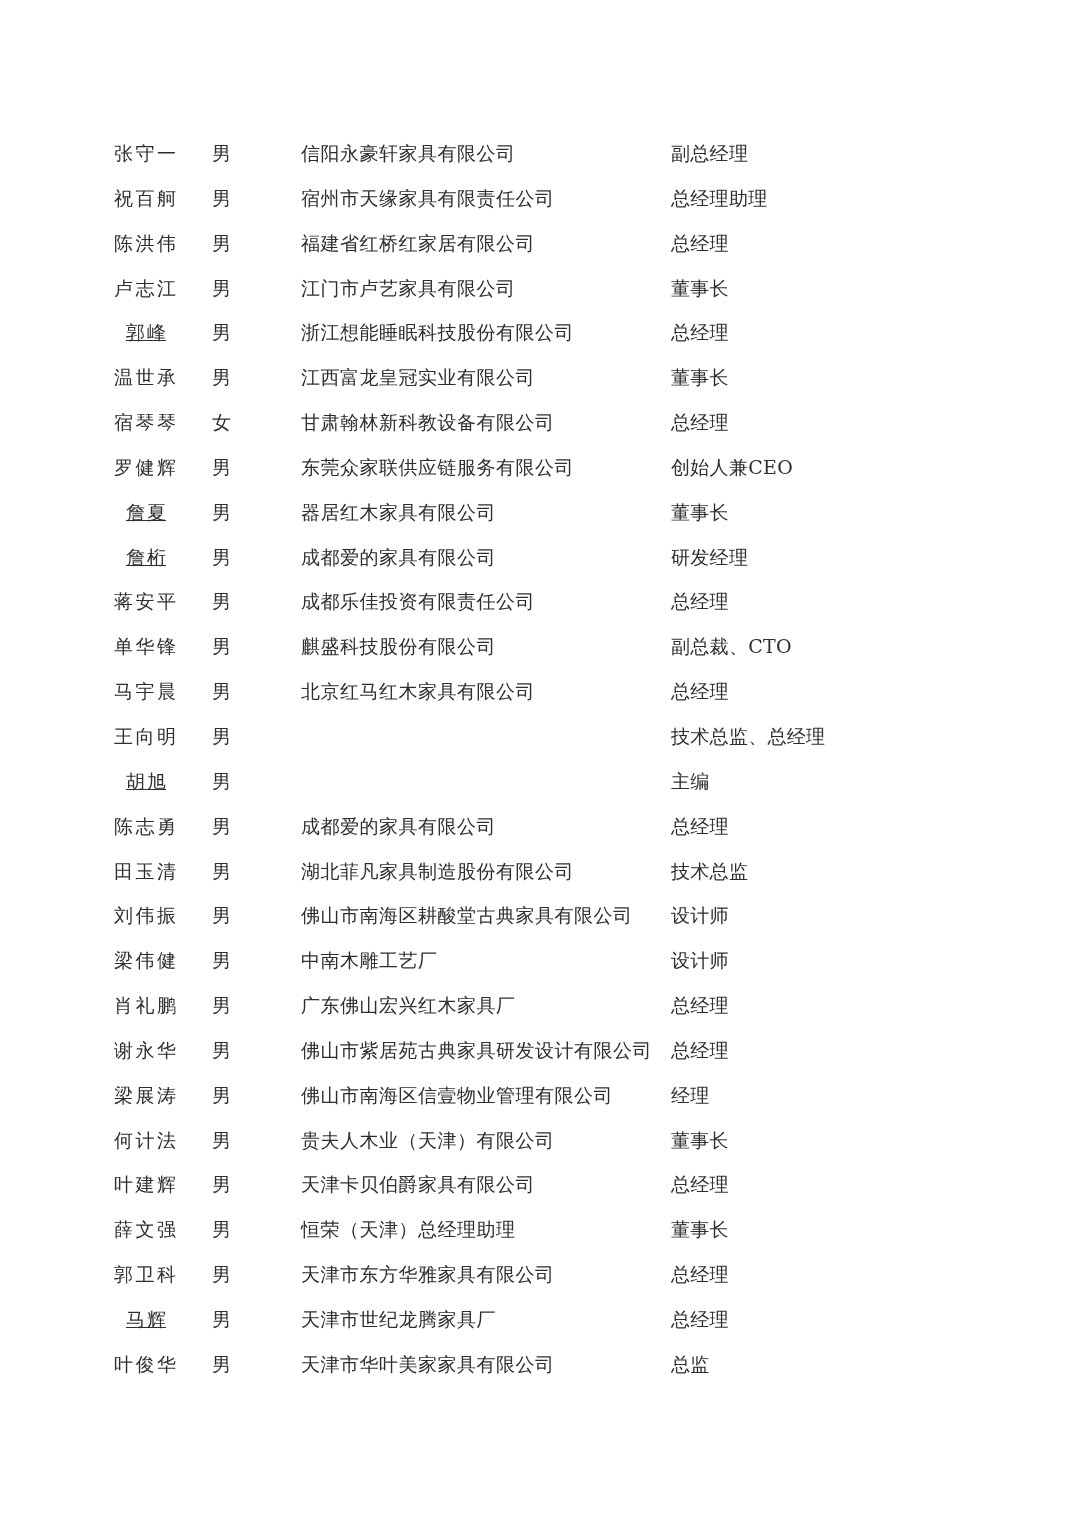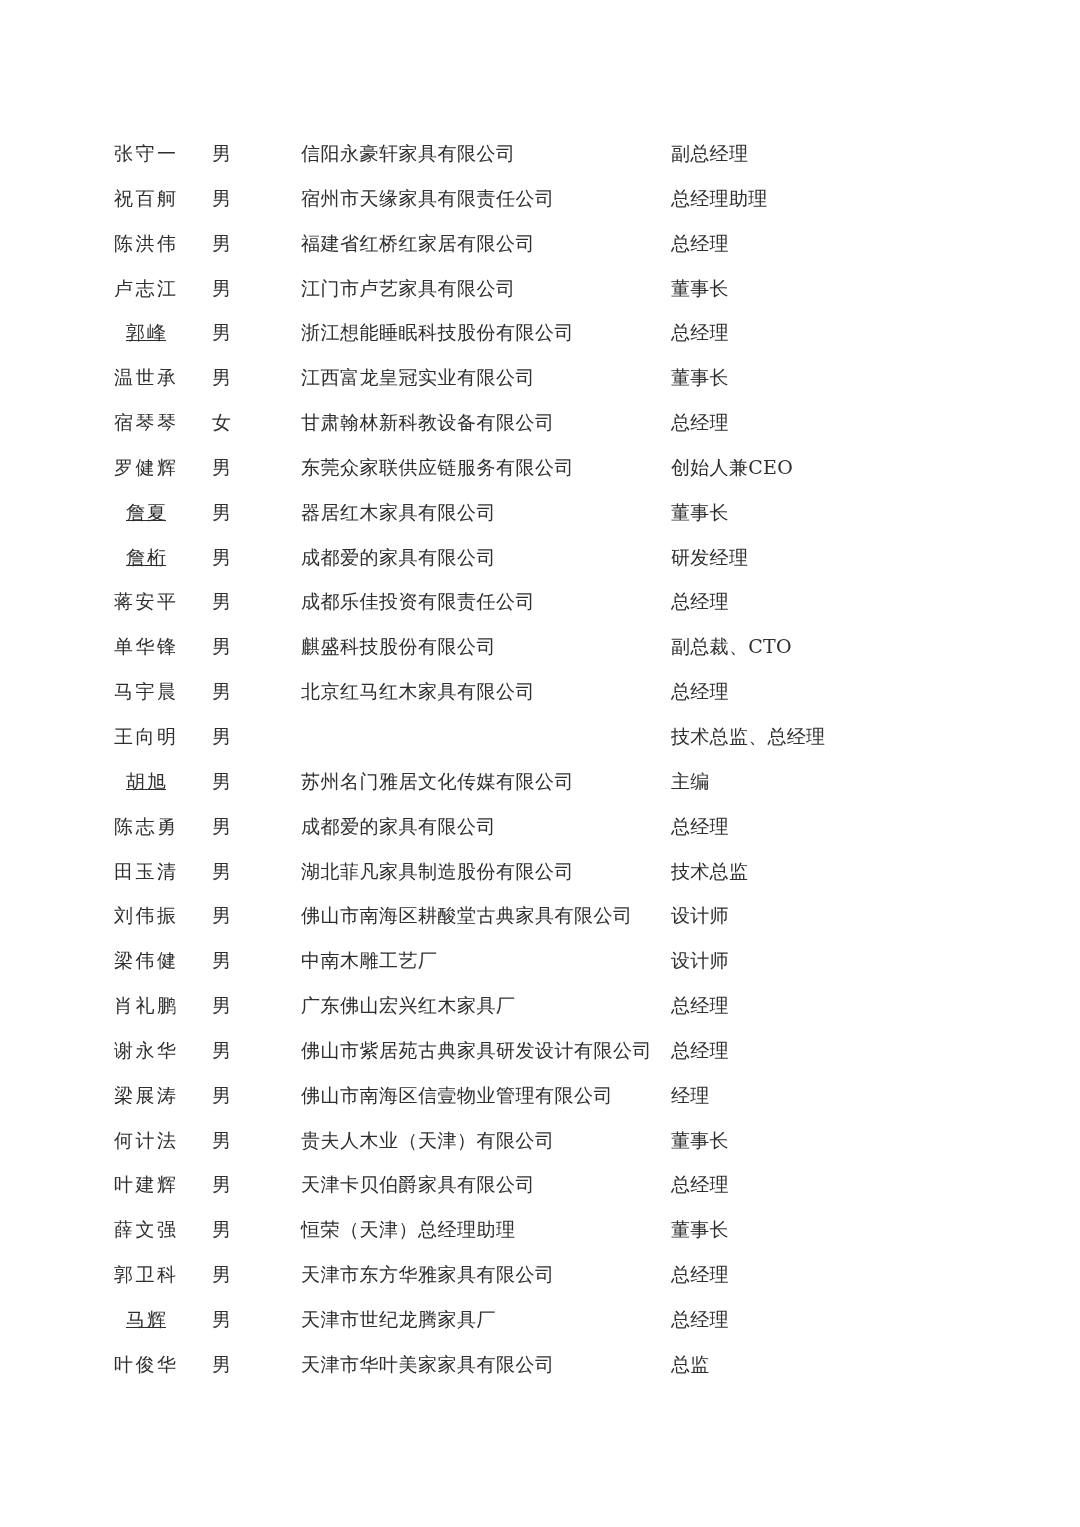--- a/index.html
+++ b/index.html
@@ -142,21 +142,20 @@
     <span class="cell c-title">总经理</span>
   </div>
       <div class="row">
     <span class="cell c-name">王向明</span>
     <span class="cell c-gender">男</span>
     <span class="cell c-title">技术总监、总经理</span>
   </div>
       <div class="row">
     <span class="cell c-name two">胡旭</span>
     <span class="cell c-gender">男</span>
-    <span class="cell c-company">苏州名门雅居文化传媒有限公司</span>
     <span class="cell c-title">主编</span>
   </div>
       <div class="row">
     <span class="cell c-name">陈志勇</span>
     <span class="cell c-gender">男</span>
     <span class="cell c-company">成都爱的家具有限公司</span>
     <span class="cell c-title">总经理</span>
   </div>
       <div class="row">
     <span class="cell c-name">田玉清</span>

